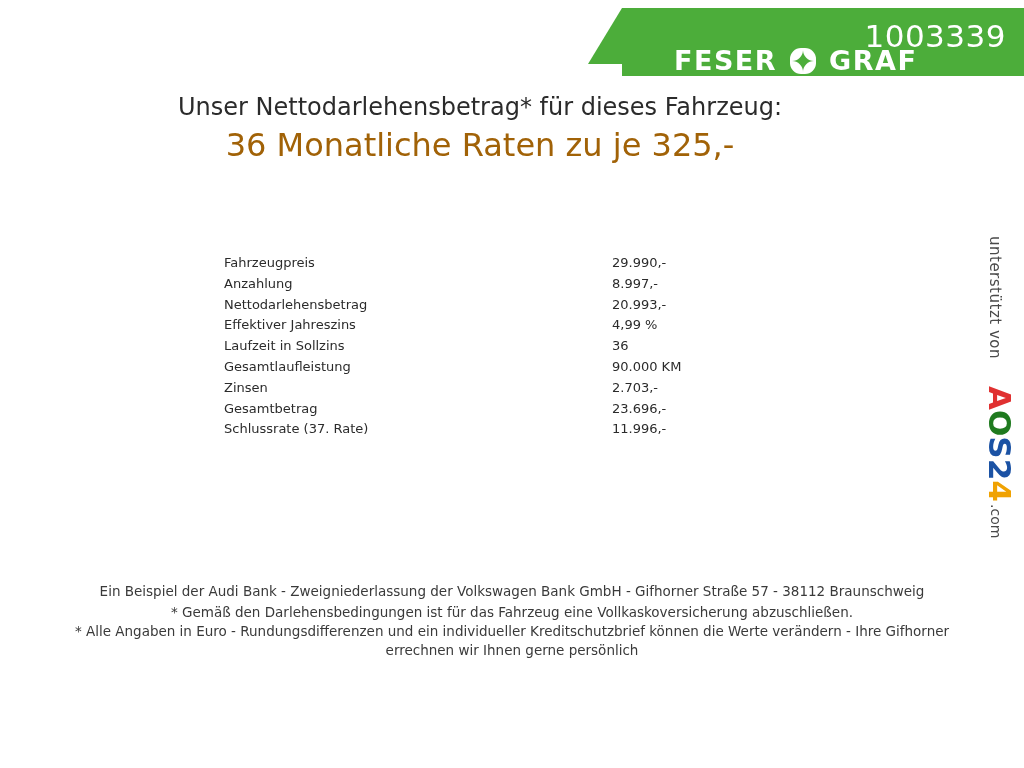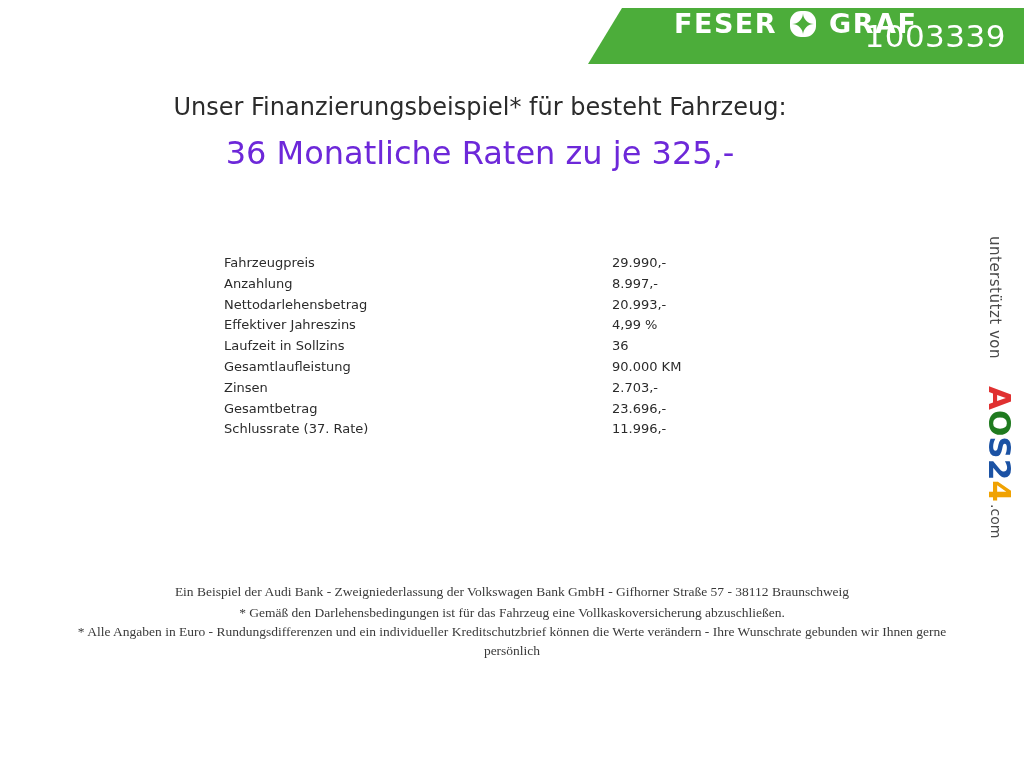--- a/index.html
+++ b/index.html
@@ -21,25 +21,25 @@
     position: absolute;
     top: 8px;
     left: 0;
     width: 100%;
     height: 56px;
   }
   .brand-bar {
     position: absolute;
     top: 0;
     right: 0;
-    height: 56px;
+    height: 68px;
     width: 402px;
     background: #4cad3a;
     display: flex;
-    align-items: flex-start;
+    align-items: flex-end;
     justify-content: flex-start;
     padding-left: 52px;
     box-sizing: border-box;
   }
   
   .brand-bar::before {
     content: "";
     position: absolute;
     left: -34px;
     top: 0;
@@ -97,23 +97,23 @@
     width: 960px;
     text-align: center;
   }
   .title-main {
     font-size: 24px;
     color: #2b2b2b;
     line-height: 1.25;
   }
   .title-sub {
     font-size: 32px;
-    color: #6d28d9;
+    color: #a16207;
     line-height: 1.35;
-    margin-top: 10px;
+    margin-top: 2px;
   }
 
   
   .finance-table {
     position: absolute;
     top: 256px;
     left: 224px;
     border-collapse: collapse;
   }
   .finance-table td {
@@ -170,21 +170,20 @@
   }
 
   
   .footnotes {
     position: absolute;
     top: 582px;
     left: 0;
     width: 1024px;
     text-align: center;
     color: #3a3a3a;
-    font-family: Liberation Serif, serif;
   }
   .footnotes .fn {
     font-size: 13.5px;
     line-height: 1.42;
     padding: 0 60px;
   }
   .footnotes .fn.gap { margin-top: 2px; }
 </style>
 </head>
 <body>
@@ -199,21 +198,21 @@
           <span></span>
           <span></span>
       </span>
       <span>GRAF</span>
     </div>
   </div>
   <div class="stock-number">1003339</div>
 </div>
 
 <div class="titles">
-  <div class="title-main">Unser Finanzierungsbeispiel* für besteht Fahrzeug:</div>
+  <div class="title-main">Unser Nettodarlehensbetrag* für dieses Fahrzeug:</div>
   <div class="title-sub">36 Monatliche Raten zu je 325,-</div>
 </div>
 
 <table class="finance-table">
   <tbody>
     <tr>
       <td class="label">Fahrzeugpreis</td>
       <td class="value">29.990,-</td>
     </tr>
     <tr>
@@ -255,14 +254,14 @@
   <div class="vtext">unterstützt von</div>
   <div class="vlogo">
     <span class="c1">A</span><span class="c2">O</span><span class="c3">S</span><span class="c4">2</span><span class="c5">4</span>
   </div>
   <div class="vdom">.com</div>
 </div>
 
 <div class="footnotes">
   <div class="fn">Ein Beispiel der Audi Bank - Zweigniederlassung der Volkswagen Bank GmbH - Gifhorner Straße 57 - 38112 Braunschweig</div>
   <div class="fn gap">* Gemäß den Darlehensbedingungen ist für das Fahrzeug eine Vollkaskoversicherung abzuschließen.</div>
-  <div class="fn">* Alle Angaben in Euro - Rundungsdifferenzen und ein individueller Kreditschutzbrief können die Werte verändern - Ihre Wunschrate gebunden wir Ihnen gerne persönlich</div>
+  <div class="fn">* Alle Angaben in Euro - Rundungsdifferenzen und ein individueller Kreditschutzbrief können die Werte verändern - Ihre Gifhorner errechnen wir Ihnen gerne persönlich</div>
 </div>
 
 </body></html>

